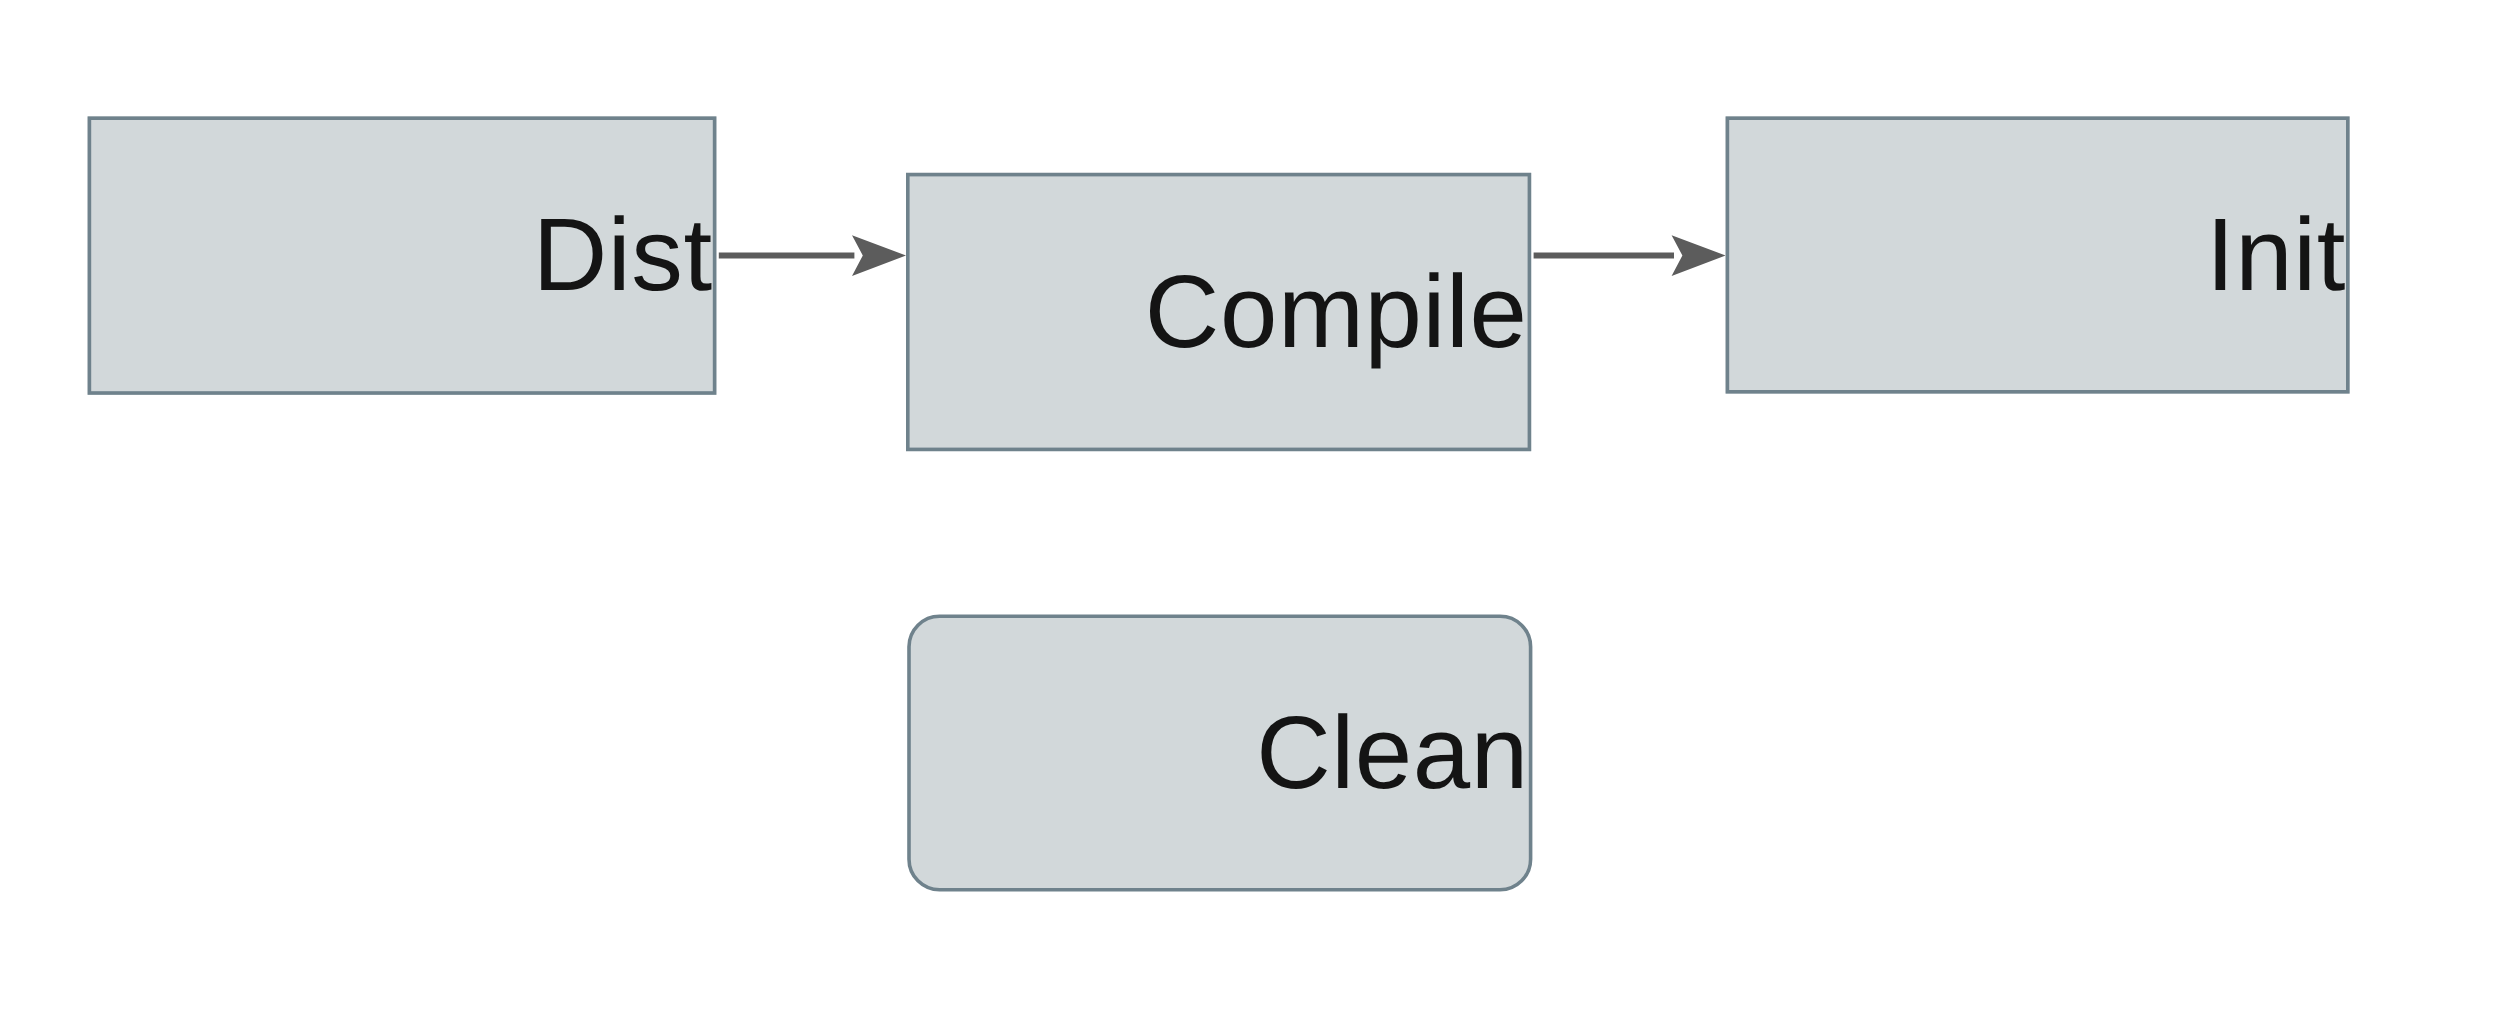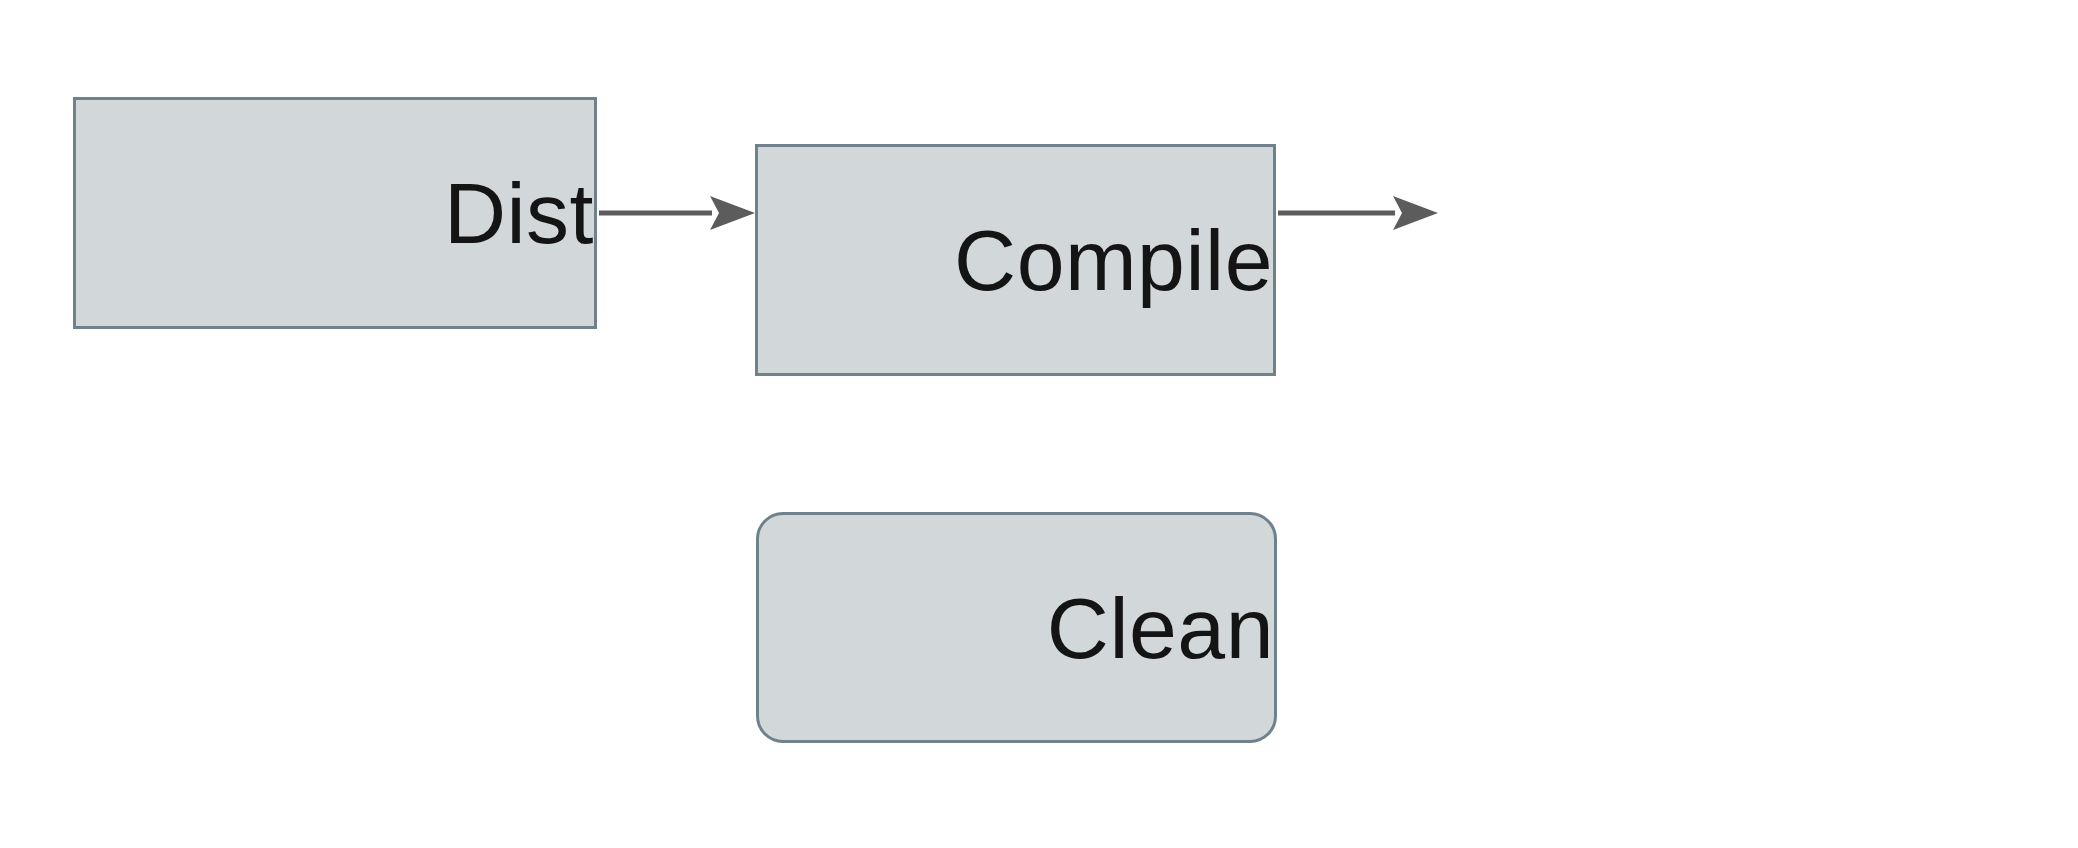--- a/index.html
+++ b/index.html
@@ -65,18 +65,21 @@
   </svg>
 
   <div class="node" id="node-dist">
     <span class="node-label">Dist</span>
   </div>
 
   <div class="node" id="node-compile">
     <span class="node-label">Compile</span>
   </div>
 
+  <div class="node" id="node-init">
+    <span class="node-label">Init</span>
+  </div>
 
   <div class="node" id="node-clean">
     <span class="node-label">Clean</span>
   </div>
 
 </div>
 
 </body></html>

